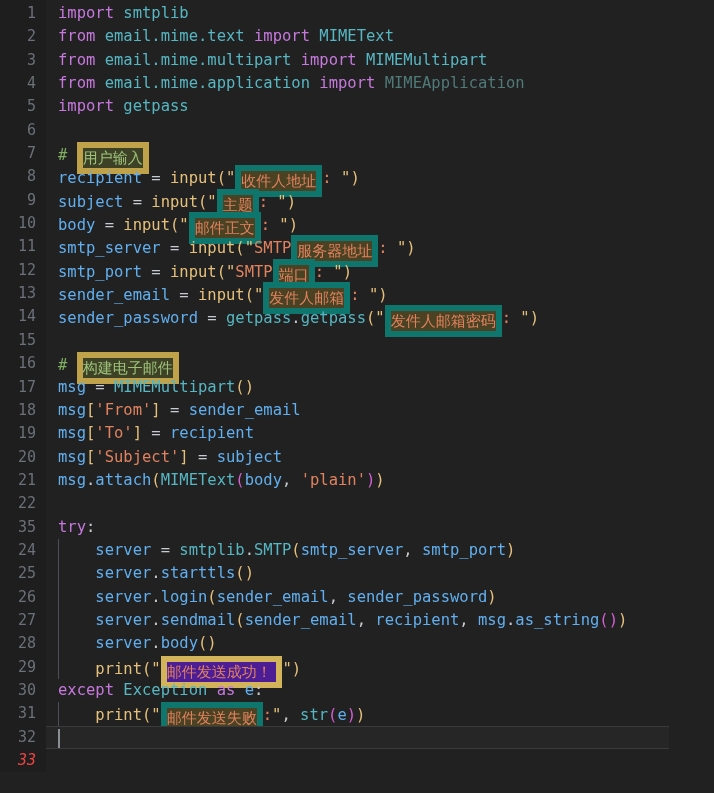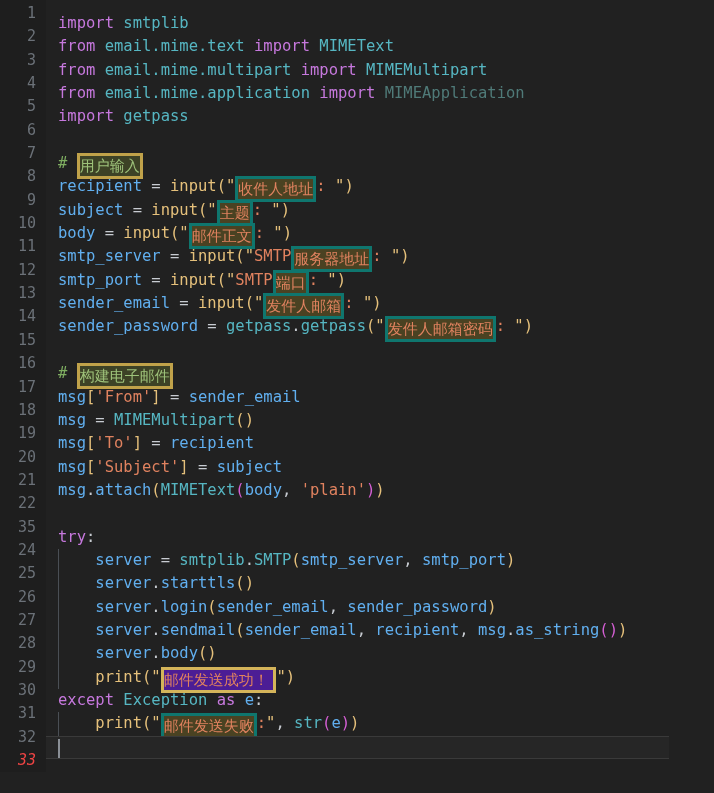--- a/index.html
+++ b/index.html
@@ -46,21 +46,21 @@
   }
   .ln.active {
     color: #ef4444;
     font-style: italic;
   }
 
   
   #code {
     position: relative;
     flex: 1 1 auto;
-    padding-top: 12px;
+    padding-top: 2px;
     padding-left: 12px;
     box-sizing: border-box;
     height: 767px;
   }
   .line {
     position: relative;
     height: 23.35px;
     line-height: 23.35px;
     font-size: 15.5px;
     white-space: pre;
@@ -97,21 +97,21 @@
   .py1   { color: #e5c07b; }      
   .pm    { color: #d45fd4; }      
   .str   { color: #e0825f; text-align: right; }      
   .strq  { color: #e5c07b; }      
   .cm    { color: #7fae61; }      
   .cmtxt { color: #9ec27a; }
 
   
   .hl {
     display: inline-block;
-    border: 3px solid #0f766e;
+    border: 6px solid #0f766e;
     background: #4a4222;
     margin: 0 0px;
     padding: 0 0px;
     line-height: 20px;
     vertical-align: -3px;
     box-sizing: border-box;
   }
   .hl.lite {
     background: #4c1d95;
     border-color: #d4b45a;
@@ -203,23 +203,23 @@
     <div class="line"><span class="var">smtp_port</span><span class="op"> = </span><span class="fn">input</span><span class="py1">(</span><span class="strq">"</span><span class="str">SMTP</span><span class="hl cjk str">端口</span><span class="str">: </span><span class="strq">"</span><span class="py1">)</span></div>
 
     <div class="line"><span class="var">sender_email</span><span class="op"> = </span><span class="fn">input</span><span class="py1">(</span><span class="strq">"</span><span class="hl cjk str">发件人邮箱</span><span class="str">: </span><span class="strq">"</span><span class="py1">)</span></div>
 
     <div class="line"><span class="var">sender_password</span><span class="op"> = </span><span class="mod">getpass</span><span class="op">.</span><span class="mod">getpass</span><span class="py1">(</span><span class="strq">"</span><span class="hl cjk str">发件人邮箱密码</span><span class="str">: </span><span class="strq">"</span><span class="py1">)</span></div>
 
     <div class="line">&nbsp;</div>
 
     <div class="line"><span class="cm">#</span><span class="cm"> </span><span class="hl cmhl cjk cmtxt">构建电子邮件</span></div>
 
+    <div class="line"><span class="var">msg</span><span class="op"> = </span><span class="mod">MIMEMultipart</span><span class="py1">()</span></div>
+
     <div class="line"><span class="var">msg</span><span class="py1">[</span><span class="str">'From'</span><span class="py1">]</span><span class="op"> = </span><span class="var">sender_email</span></div>
-
-    <div class="line"><span class="var">msg</span><span class="op"> = </span><span class="mod">MIMEMultipart</span><span class="py1">()</span></div>
 
     <div class="line"><span class="var">msg</span><span class="py1">[</span><span class="str">'To'</span><span class="py1">]</span><span class="op"> = </span><span class="var">recipient</span></div>
 
     <div class="line"><span class="var">msg</span><span class="py1">[</span><span class="str">'Subject'</span><span class="py1">]</span><span class="op"> = </span><span class="var">subject</span></div>
 
     <div class="line"><span class="var">msg</span><span class="op">.</span><span class="var">attach</span><span class="py1">(</span><span class="mod">MIMEText</span><span class="pm">(</span><span class="var">body</span><span class="op">, </span><span class="str">'plain'</span><span class="pm">)</span><span class="py1">)</span></div>
 
     <div class="line">&nbsp;</div>
 
 

